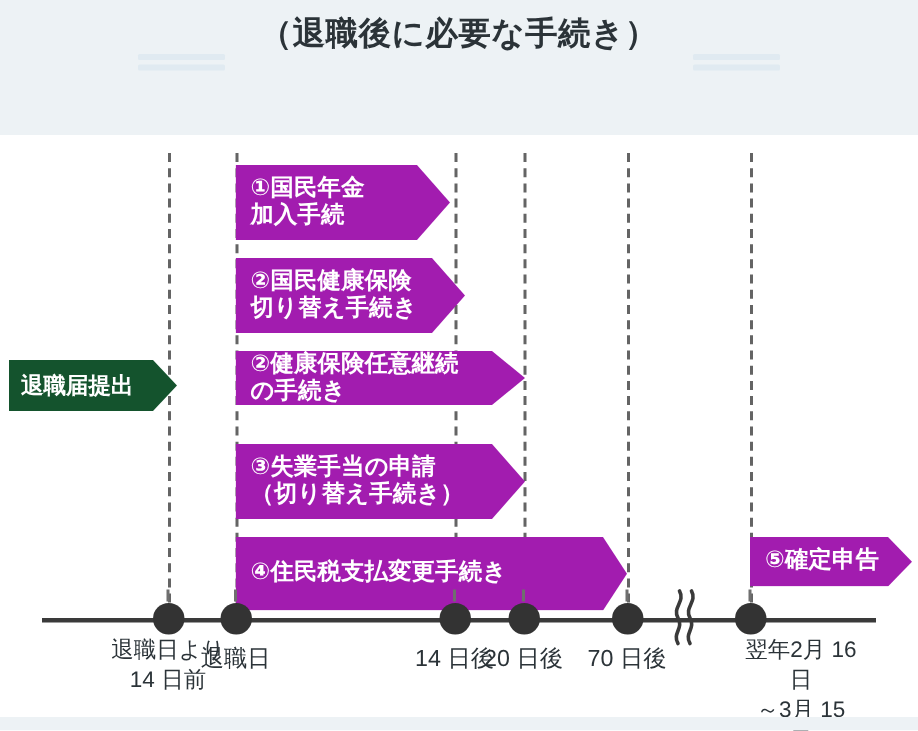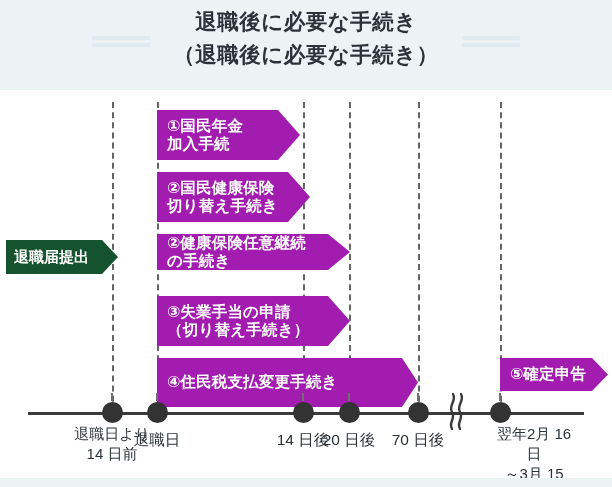--- a/index.html
+++ b/index.html
@@ -180,21 +180,20 @@
   <div class="header-band">
     <div class="deco left">
         <i></i>
         <i></i>
       </div>
     <div class="deco right">
         <i></i>
         <i></i>
       </div>
     <div class="title-block">
-      <span class="title-line">退職後に必要な手続き</span>
       <span class="title-line">（退職後に必要な手続き）</span>
     </div>
   </div>
 
   <div class="chart">
 
     <div id="guides">
         <div class="vguide" style="left: 112px;"></div>
         <div class="vguide" style="left: 157px;"></div>
         <div class="vguide" style="left: 303px;"></div>

